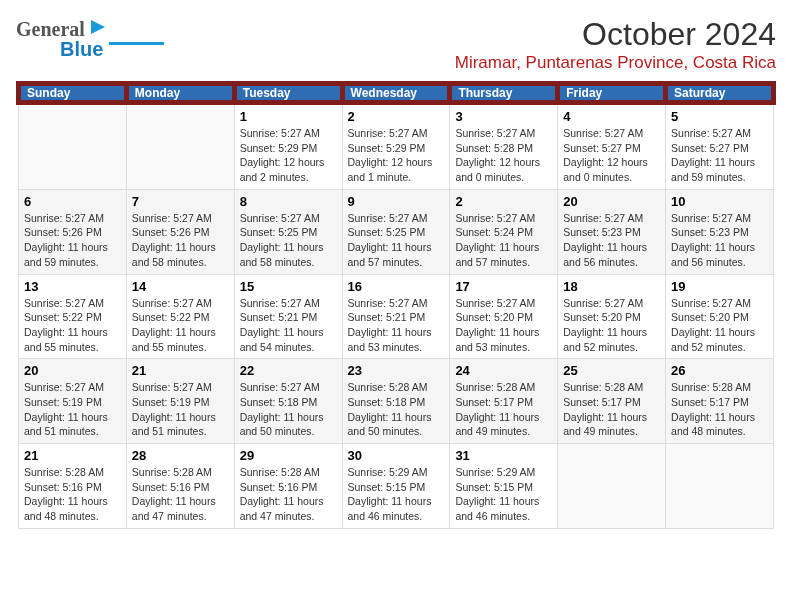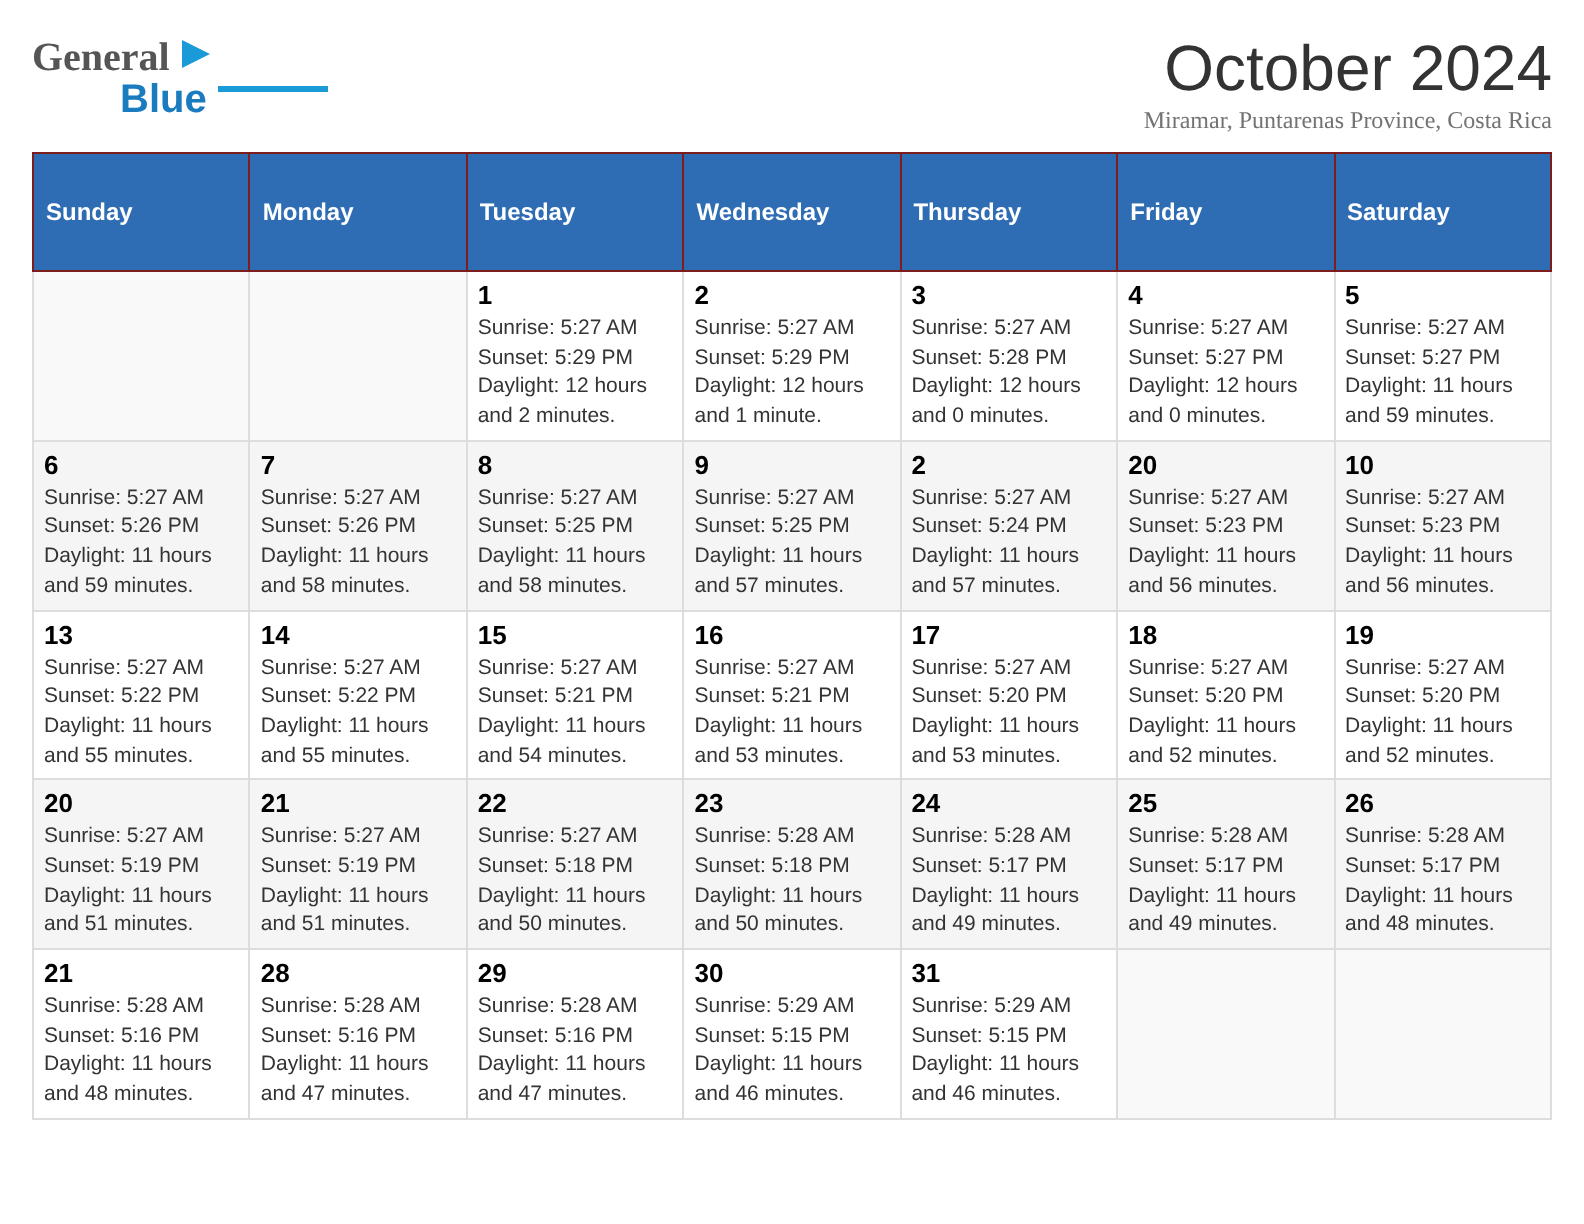--- a/index.html
+++ b/index.html
@@ -18,38 +18,37 @@
     }
     .title-block {
       text-align: right;
     }
     .title-block h1 {
       font-size: 32px;
       font-weight: normal;
       color: #333;
     }
     .title-block h2 {
-      font-size: 12px;
+      font-size: 17px;
       font-weight: normal;
-      color: #737373;
-      font-family: Liberation Serif, serif;
+      color: #b91c1c;
     }
     table {
       width: 100%;
       border-collapse: collapse;
       font-size: 11px;
     }
     thead tr th {
       background: #2e6db4;
       color: #fff;
       text-align: left;
-      padding: 22px 6px;
+      padding: 0 6px;
       font-size: 12px;
       font-weight: bold;
-      border: 1px solid #7f1d1d;
+      border: 5px solid #7f1d1d;
     }
     tbody tr td {
       border: 1px solid #ddd;
       padding: 4px 5px;
       vertical-align: top;
       min-width: 100px;
       background: #fff;
     }
     tbody tr:nth-child(even) td {
       background: #f5f5f5;

